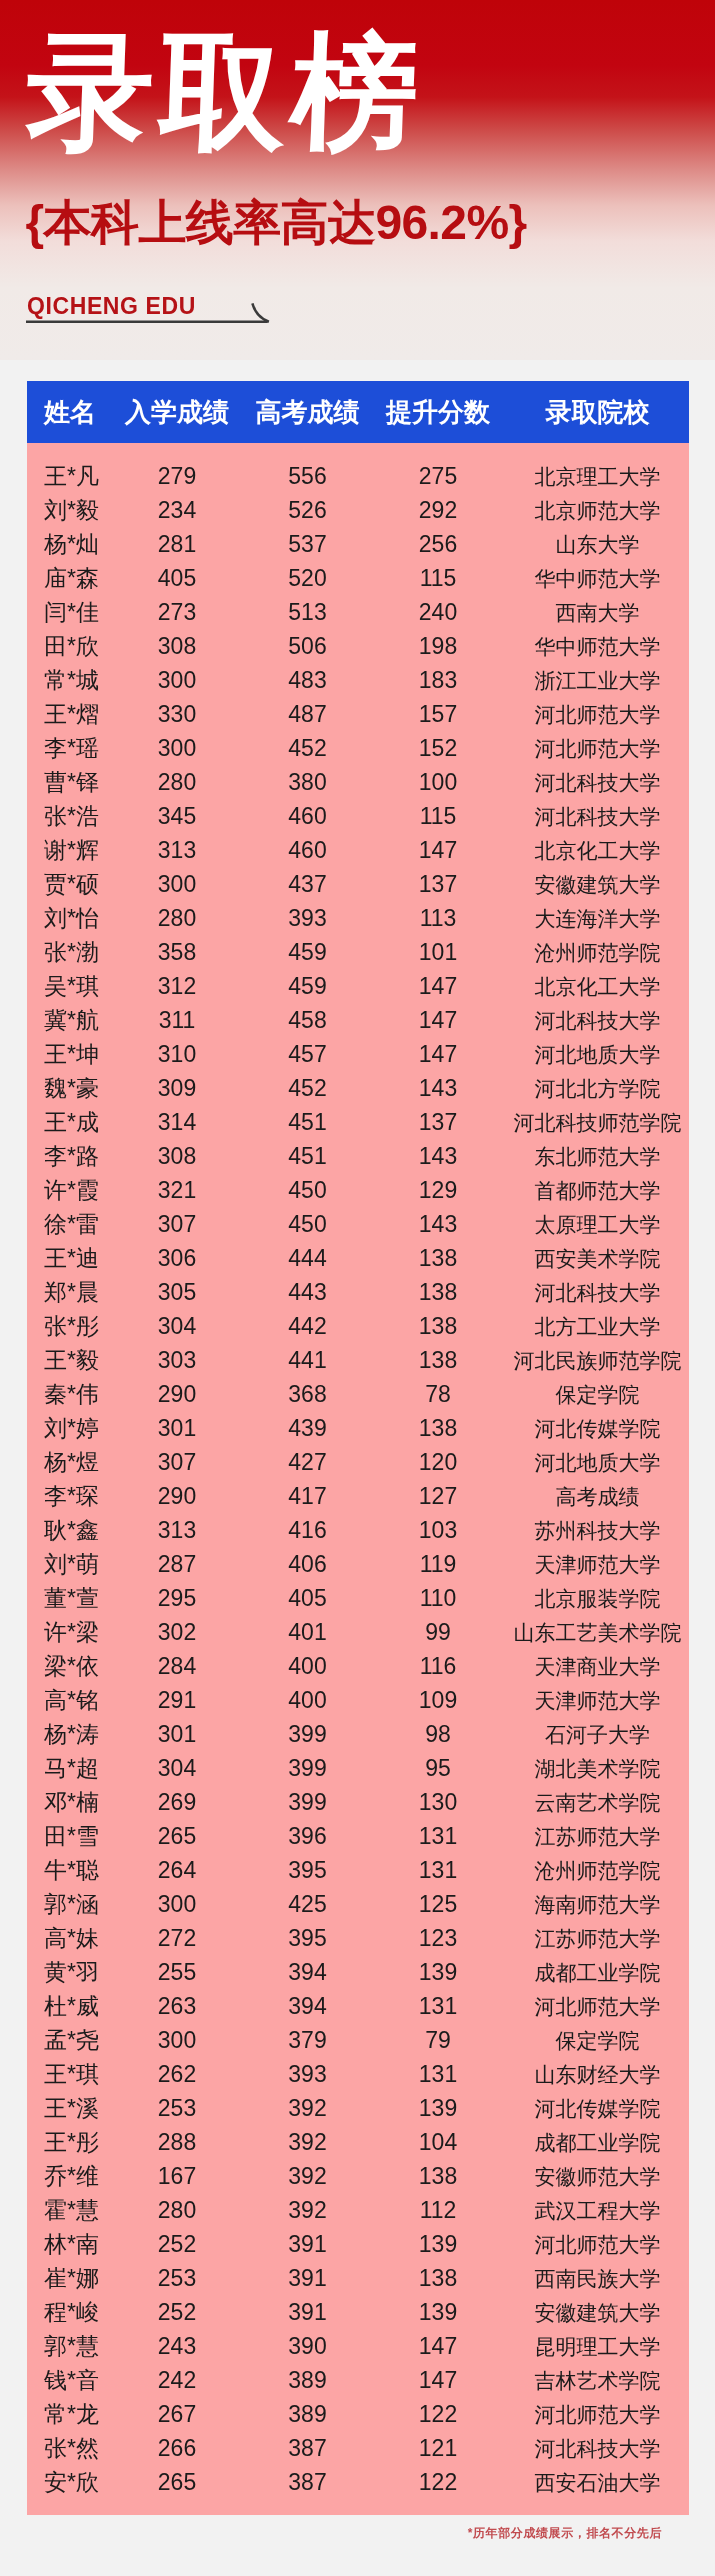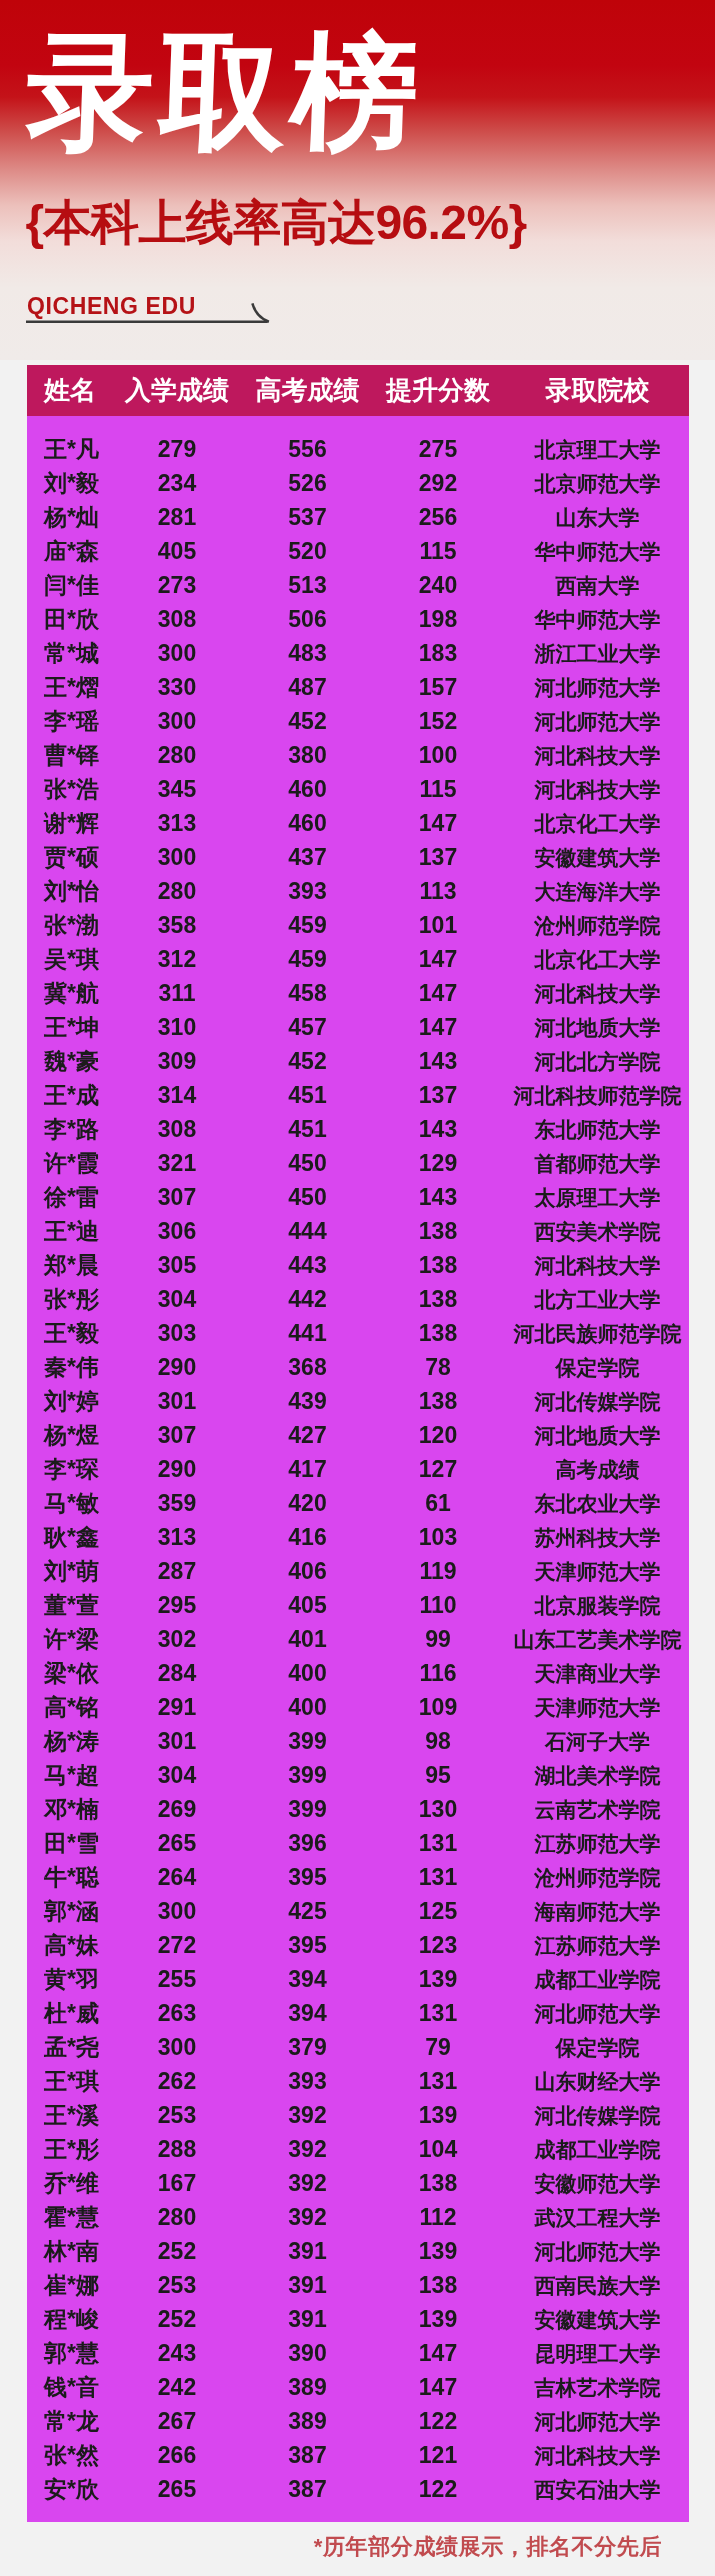--- a/index.html
+++ b/index.html
@@ -69,35 +69,35 @@
     white-space:nowrap;
   }
   
   .board{
     padding:5.1px 27px 0 27px;
   }
   .card{
     width:662px;
   }
   .thead{
-    height:51px;
-    background:#be185d;
+    height:62px;
+    background:#1d4ed8;
     display:grid;
     grid-template-columns:83px 134px 127px 134px 185px;
     align-items:center;
     color:#ffffff;
     font-size:26px;
     font-weight:700;
+    margin-top:16px;
   }
   .thead .h-name{padding-left:17px;}
   .thead .h-c{text-align:center;}
   .tbody{
-    background:#d946ef;
+    background:#fca5a5;
     padding:16.5px 0 15.3px 0;
-    font-weight:bold;
   }
   .trow{
     height:34px;
     display:grid;
     grid-template-columns:83px 134px 127px 134px 185px;
     align-items:center;
     color:#1b1b1b;
   }
   .c-name{
     padding-left:17px;
@@ -111,21 +111,21 @@
   }
   .c-college{
     text-align:center;
     font-size:21px;
     white-space:nowrap;
   }
   
   .footnote{
     margin:10.2px 27px 0 0;
     text-align:right;
-    font-size:22px;
+    font-size:12px;
     font-weight:600;
     color:#c14b4f;
     letter-spacing:0.6px;
   }
 </style>
 </head>
 <body>
 
 <div class="page">
 
@@ -360,27 +360,20 @@
             <div class="c-college">河北地质大学</div>
           </div>
           <div class="trow">
             <div class="c-name">李*琛</div>
             <div class="c-num">290</div>
             <div class="c-num">417</div>
             <div class="c-num">127</div>
             <div class="c-college">高考成绩</div>
           </div>
           <div class="trow">
-            <div class="c-name">马*敏</div>
-            <div class="c-num">359</div>
-            <div class="c-num">420</div>
-            <div class="c-num">61</div>
-            <div class="c-college">东北农业大学</div>
-          </div>
-          <div class="trow">
             <div class="c-name">耿*鑫</div>
             <div class="c-num">313</div>
             <div class="c-num">416</div>
             <div class="c-num">103</div>
             <div class="c-college">苏州科技大学</div>
           </div>
           <div class="trow">
             <div class="c-name">刘*萌</div>
             <div class="c-num">287</div>
             <div class="c-num">406</div>

